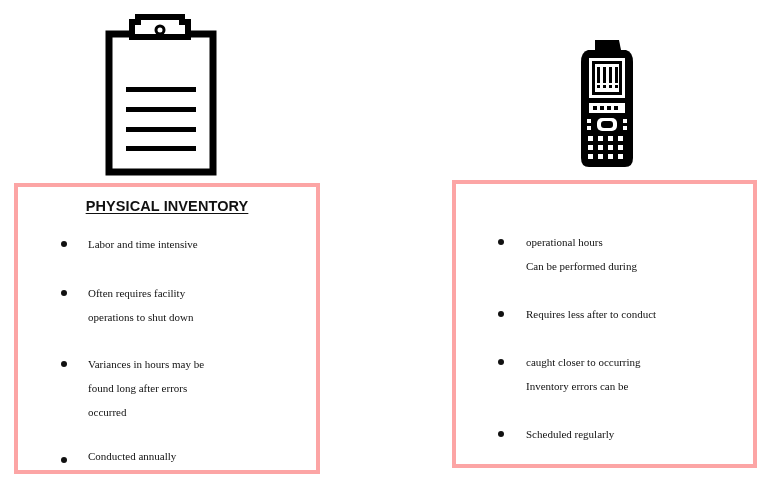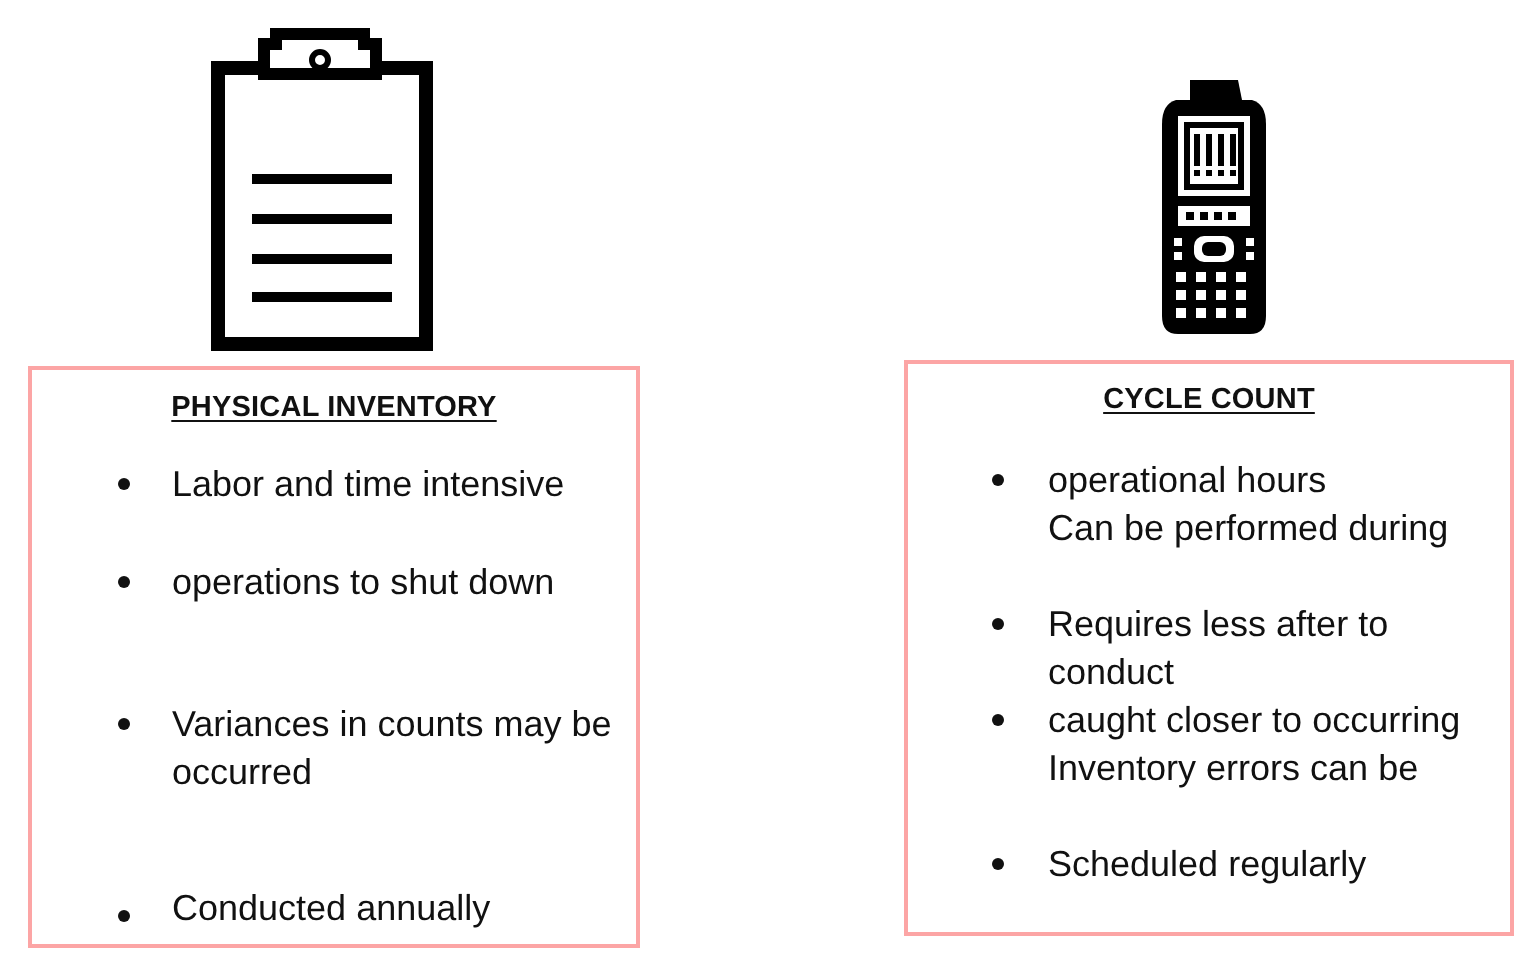--- a/index.html
+++ b/index.html
@@ -1,20 +1,20 @@
 <!DOCTYPE html>
 <html><head>
 <meta charset="utf-8">
 <style>
   html,body{margin:0;padding:0;background:#fff;}
   body{width:768px;height:484px;position:relative;overflow:hidden;font-family:"Liberation Sans",sans-serif;color:#111;}
   .icon{position:absolute;}
-  .box{position:absolute;border:2px solid #fca5a5;box-sizing:border-box;background:#fff;}
+  .box{position:absolute;border:4px solid #fca5a5;box-sizing:border-box;background:#fff;}
   .title{position:absolute;left:0;right:0;text-align:center;font-weight:bold;font-size:14.5px;text-decoration:underline;text-underline-offset:2px;letter-spacing:0.1px;}
-  .item{position:absolute;font-size:18px;line-height:24px;}
+  .item{position:absolute;font-size:11px;line-height:24px;font-family:Liberation Serif, serif;}
   .bullet{position:absolute;width:6px;height:6px;border-radius:50%;background:#111;}
 </style>
 </head>
 <body>
 
 <svg class="icon" style="left:105px;top:13px" width="112" height="163" viewBox="0 0 112 163">
   <rect x="4" y="21" width="104" height="138" fill="none" stroke="#000" stroke-width="7"></rect>
   <path d="M27 24 V9 H33 V4 H77 V9 H83 V24 Z" fill="#fff" stroke="#000" stroke-width="6" stroke-linejoin="miter"></path>
   <circle cx="55" cy="17" r="4" fill="none" stroke="#000" stroke-width="3"></circle>
   <rect x="21" y="74" width="70" height="5" fill="#000"></rect>
@@ -67,37 +67,38 @@
 <div class="box" style="left:14px;top:183px;width:306px;height:291px;">
   <div class="title" style="top:11px;">PHYSICAL INVENTORY</div>
 
   <div class="bullet" style="left:43px;top:54px;"></div>
   <div class="item" style="left:70px;top:45px;">
     <div>Labor and time intensive</div>
   </div>
 
   <div class="bullet" style="left:43px;top:103px;"></div>
   <div class="item" style="left:70px;top:94px;">
+    <div>Often requires facility</div>
     <div>operations to shut down</div>
   </div>
 
   <div class="bullet" style="left:43px;top:174px;"></div>
   <div class="item" style="left:70px;top:165px;">
-    <div>Variances in counts may be</div>
+    <div>Variances in hours may be</div>
+    <div>found long after errors</div>
     <div>occurred</div>
   </div>
 
   <div class="bullet" style="left:43px;top:270px;"></div>
   <div class="item" style="left:70px;top:257px;">
     <div>Conducted annually</div>
   </div>
 </div>
 
 <div class="box" style="left:452px;top:180px;width:305px;height:288px;">
-  <div class="title" style="top:10px;">CYCLE COUNT</div>
 
   <div class="bullet" style="left:42px;top:55px;"></div>
   <div class="item" style="left:70px;top:46px;">
     <div>operational hours</div>
     <div>Can be performed during</div>
   </div>
 
   <div class="bullet" style="left:42px;top:127px;"></div>
   <div class="item" style="left:70px;top:118px;">
     <div>Requires less after to conduct</div>

